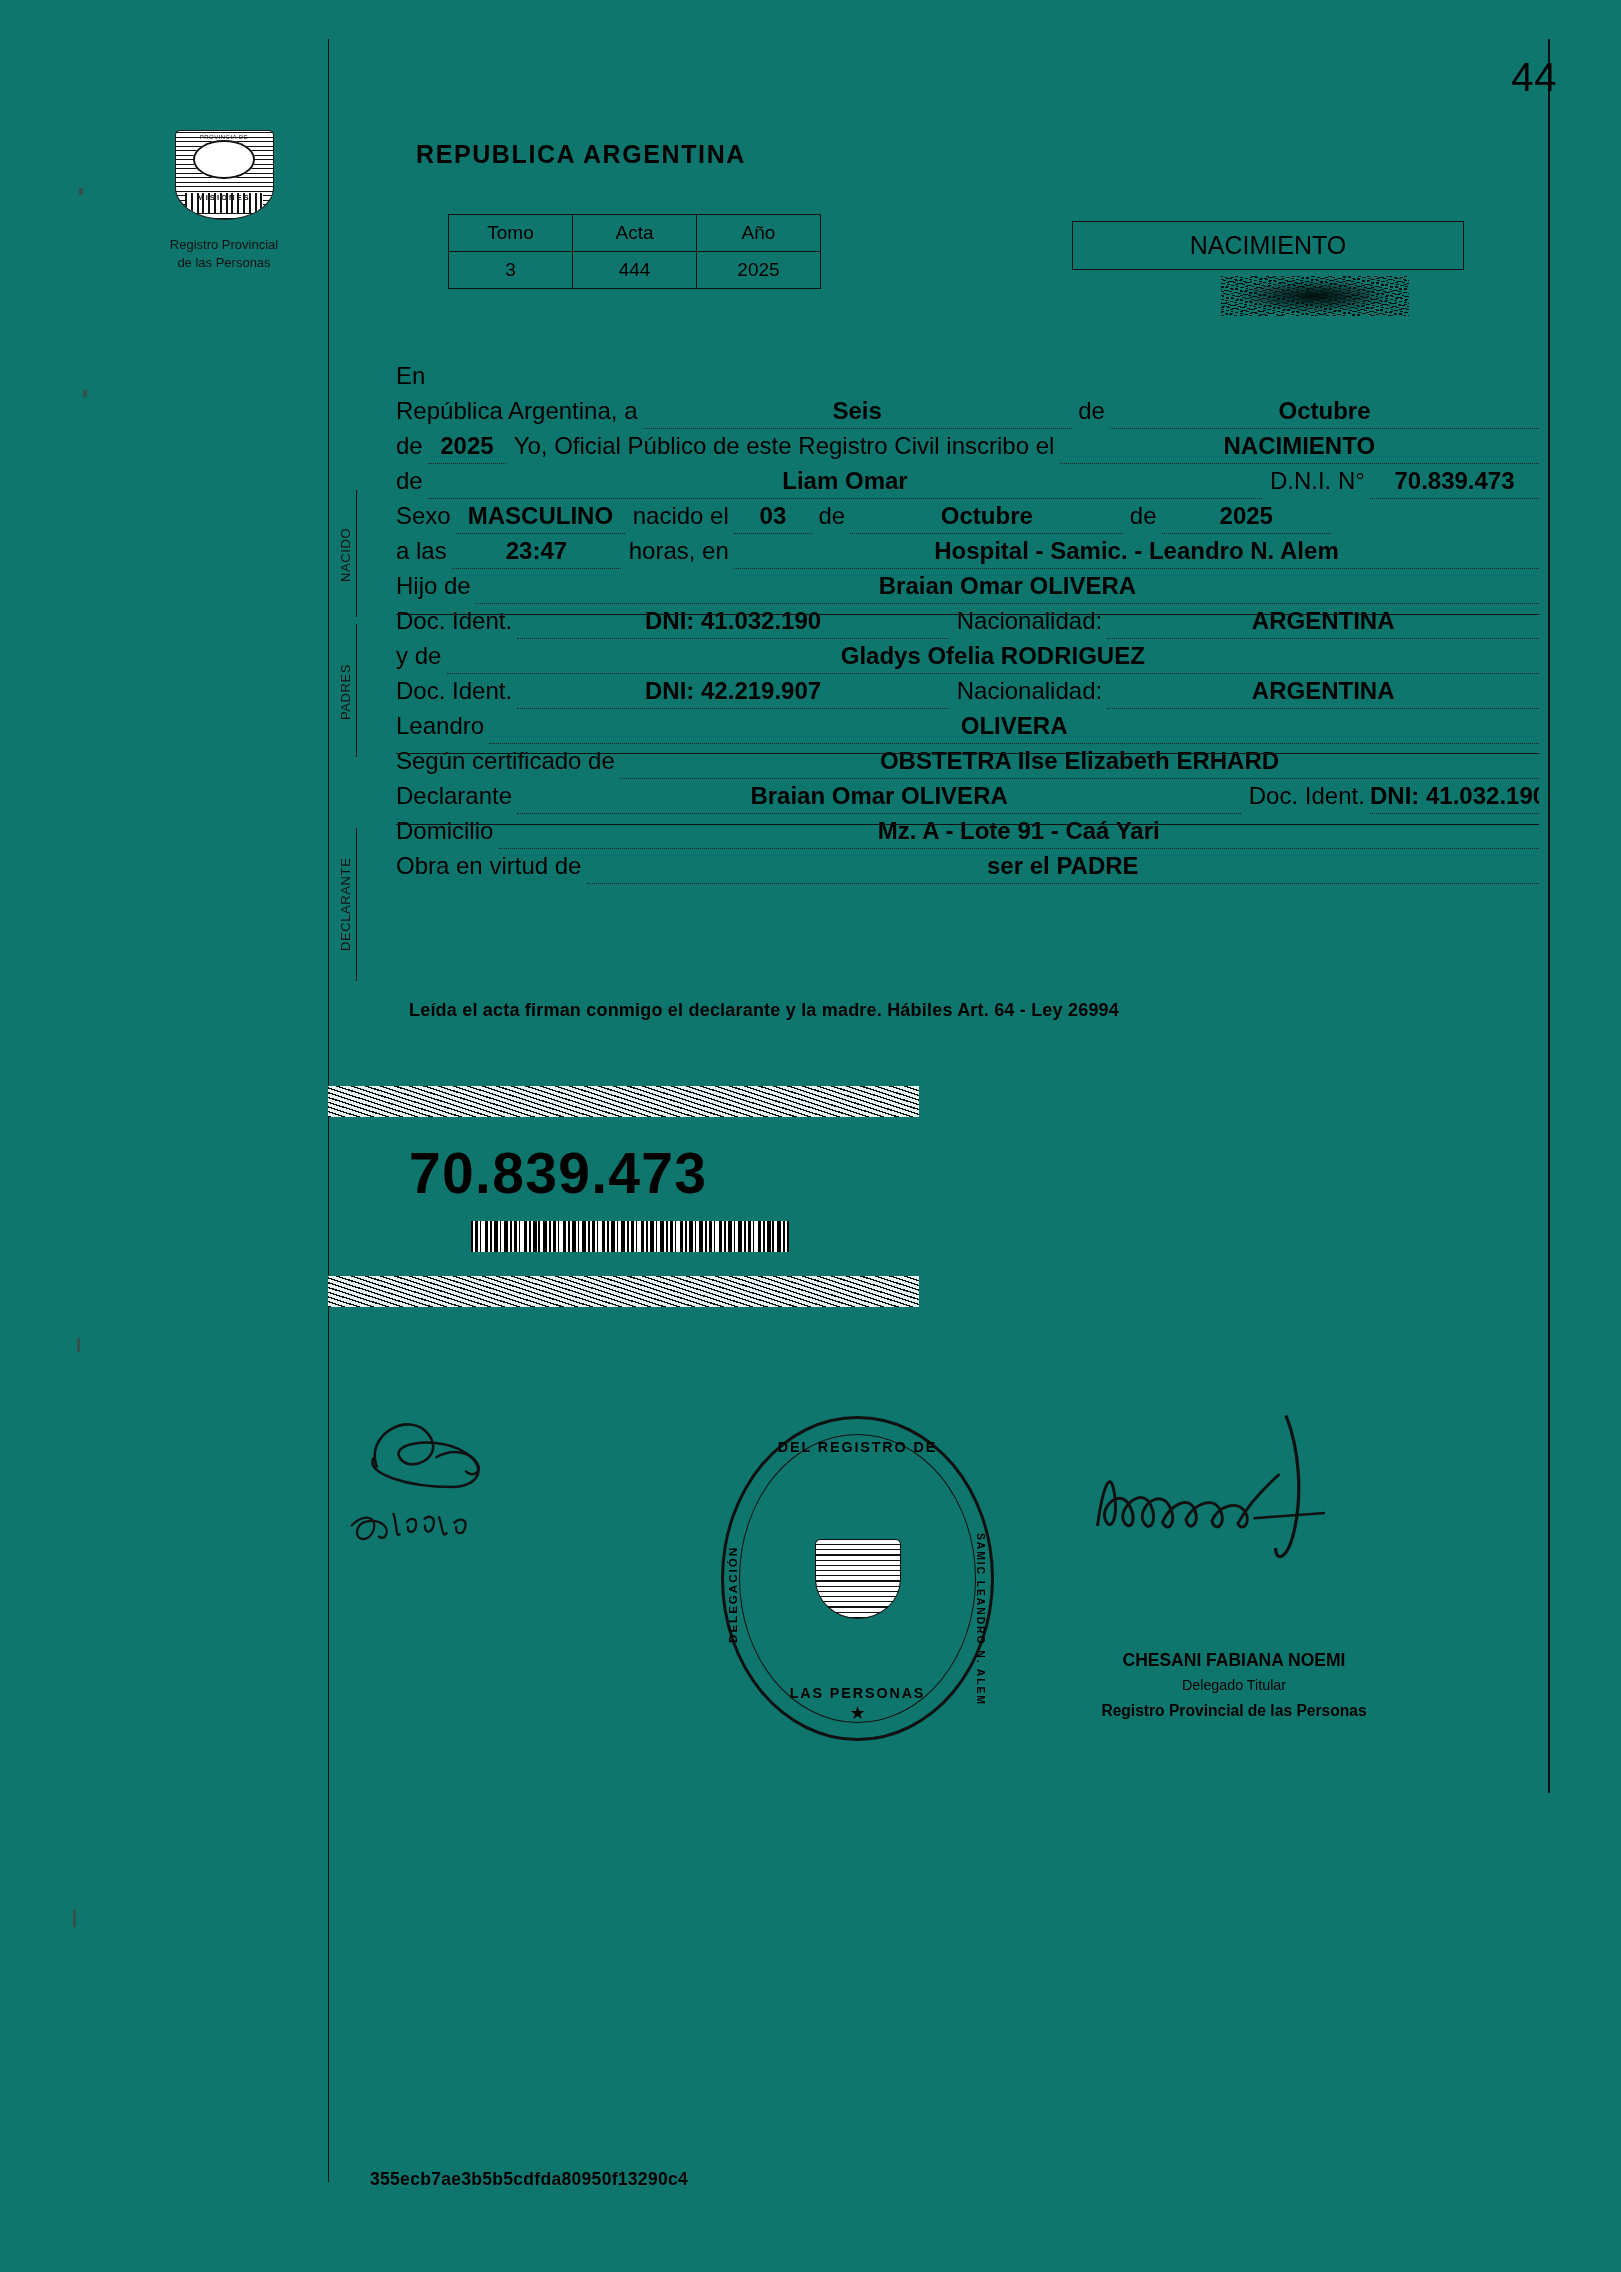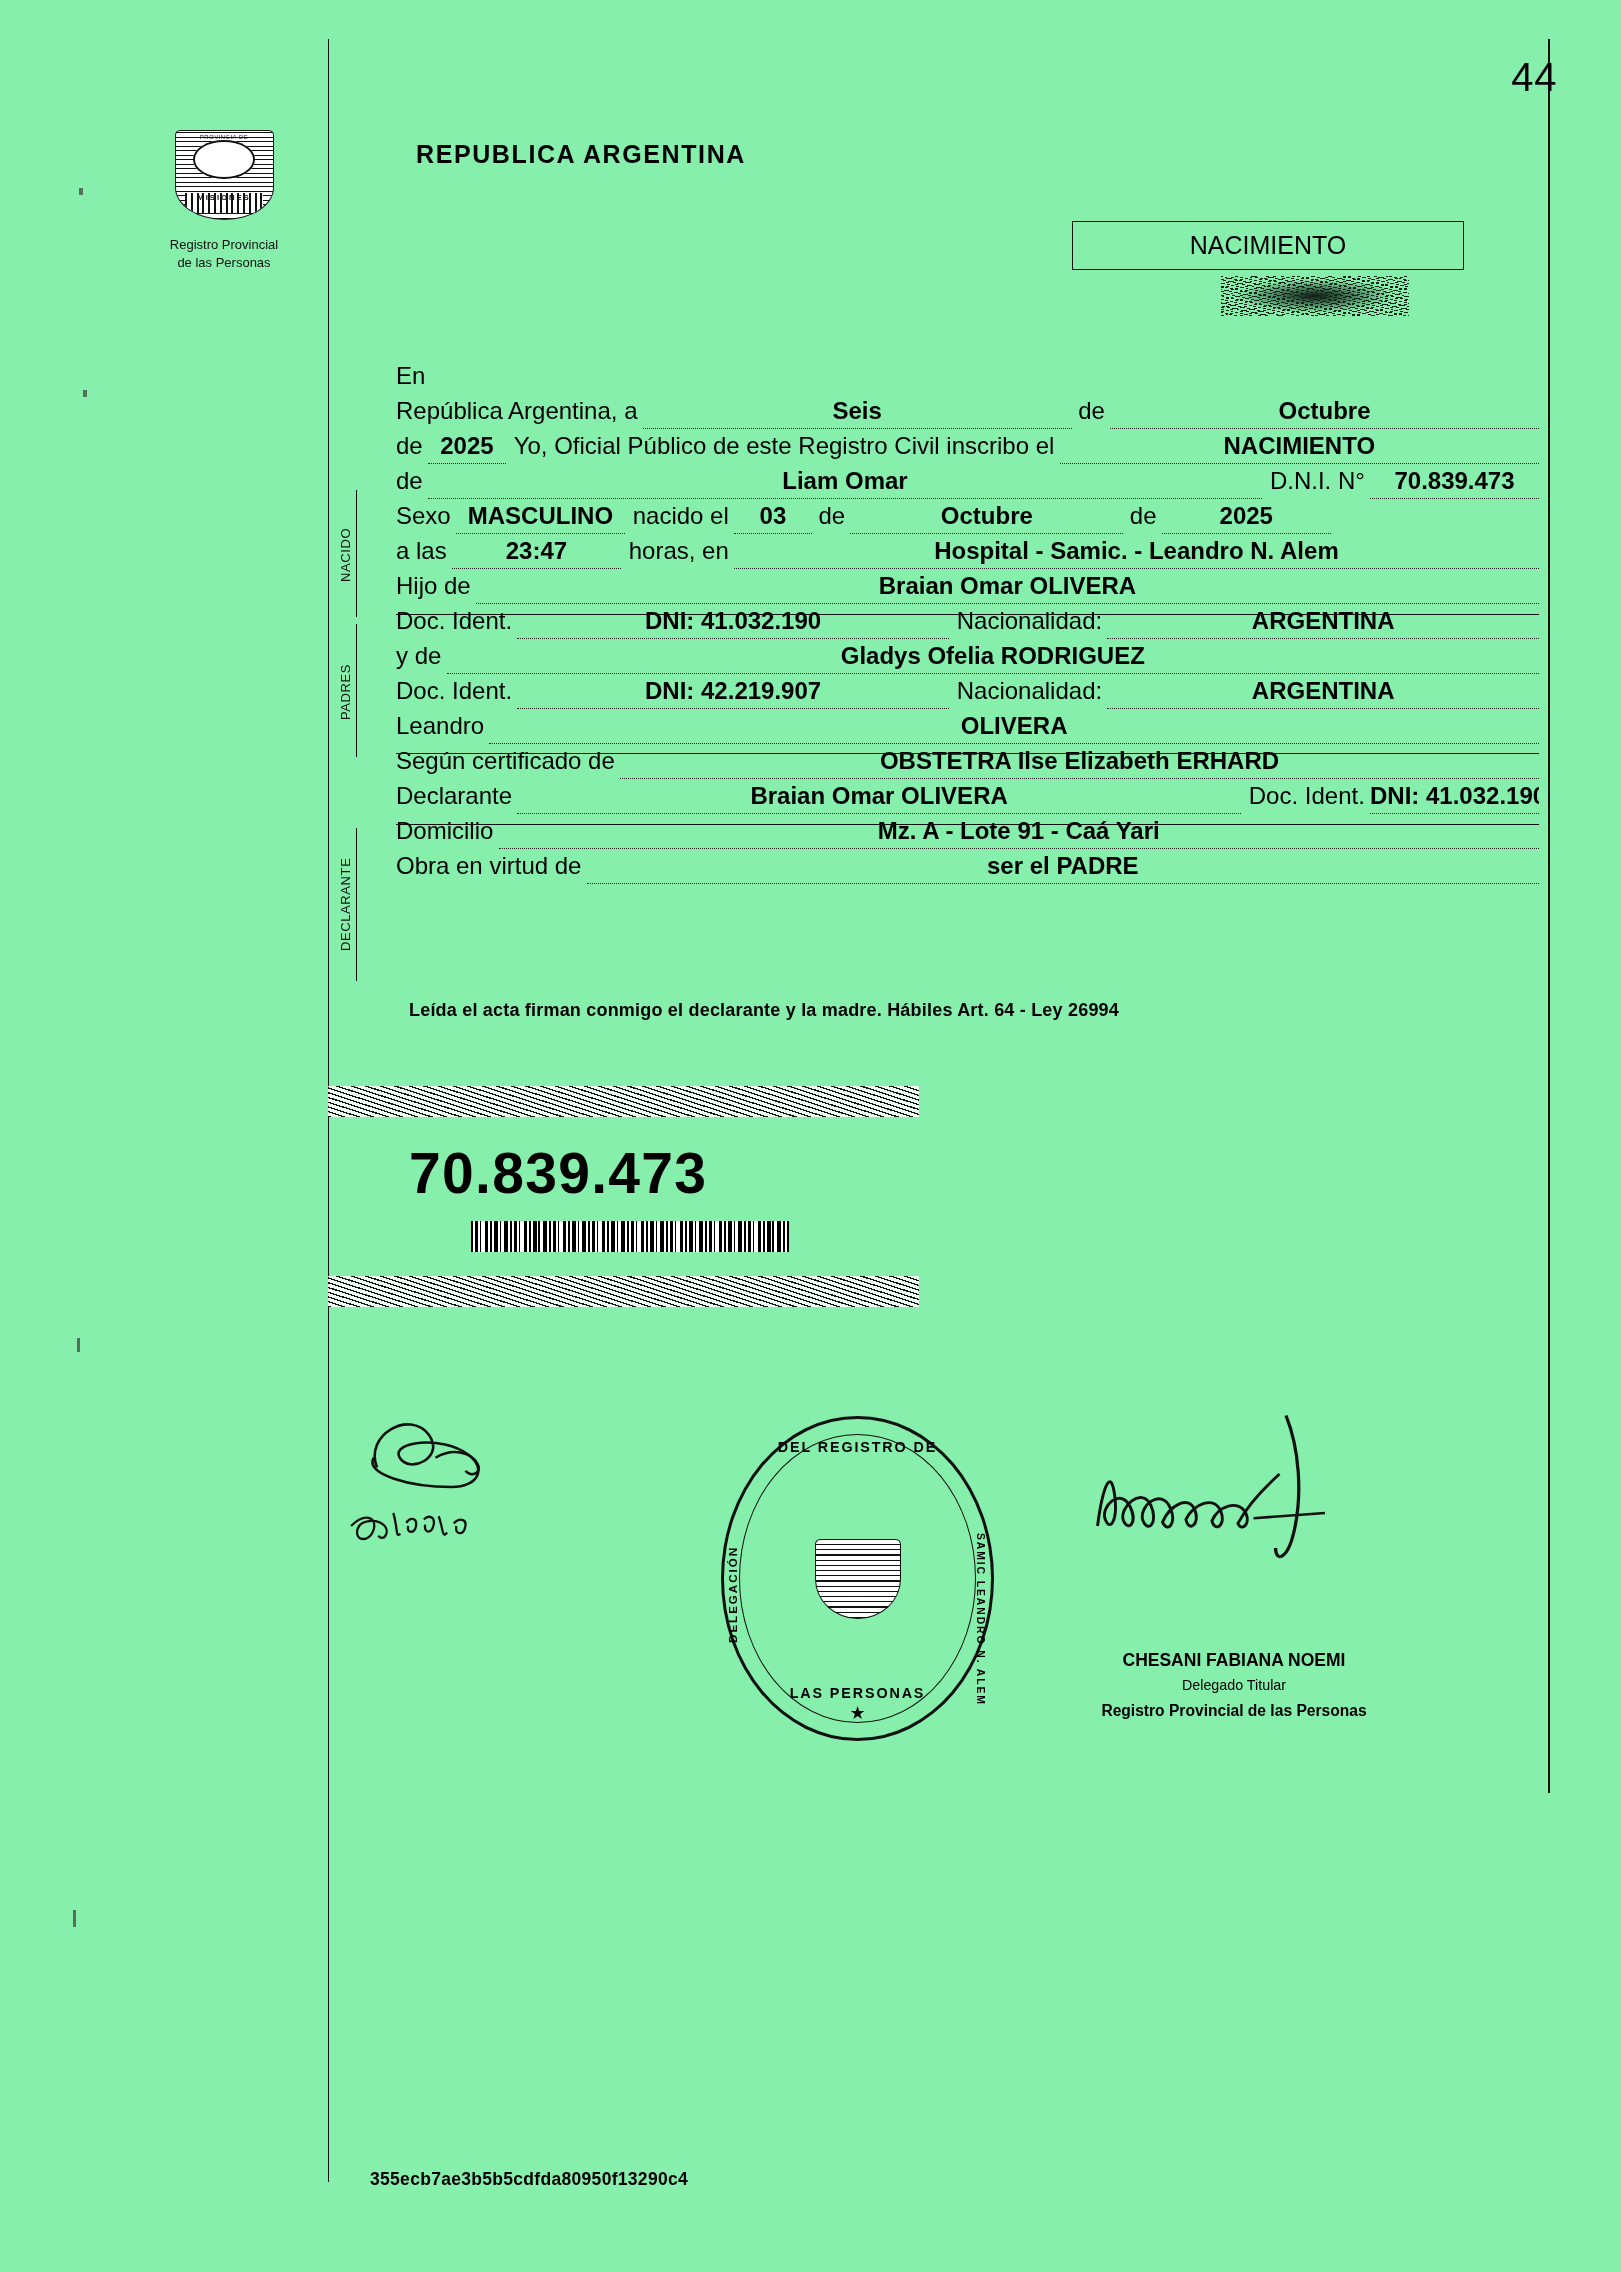--- a/index.html
+++ b/index.html
@@ -8,21 +8,21 @@
     background: #ffffff;
   }
   body {
     font-family: "Liberation Sans", sans-serif;
     color: #000;
   }
   .page {
     position: relative;
     width: 1622px;
     height: 2273px;
-    background: #86efac;
+    background: #0f766e;
     overflow: hidden;
   }
 
   
   .vrule-left {
     position: absolute;
     left: 328px;
     top: 39px;
     width: 1.3px;
     height: 2143px;
@@ -397,20 +397,34 @@
       <div class="crest-bottom-text">MISIONES</div>
     </div>
     <div class="crest-caption">
       <div>Registro Provincial</div>
       <div>de las Personas</div>
     </div>
   </div>
 
   <div class="doc-title">REPUBLICA ARGENTINA</div>
 
+  <table class="record-table">
+    <tbody>
+        <tr>
+      <td>Tomo</td>
+      <td>Acta</td>
+      <td>Año</td>
+    </tr>
+    <tr>
+      <td>3</td>
+      <td>444</td>
+      <td>2025</td>
+    </tr>
+  </tbody>
+    </table>
 
   <div class="nac-box">NACIMIENTO</div>
   <div class="guilloche"></div>
 
   <div class="side-bar" style="left:356px; top:490px; height:127px;"></div>
   <div class="side-label" style="left:338px; top:503px; height:104px;">NACIDO</div>
 
   <div class="side-bar" style="left:356px; top:624px; height:133px;"></div>
   <div class="side-label" style="left:338px; top:640px; height:104px;">PADRES</div>
 

